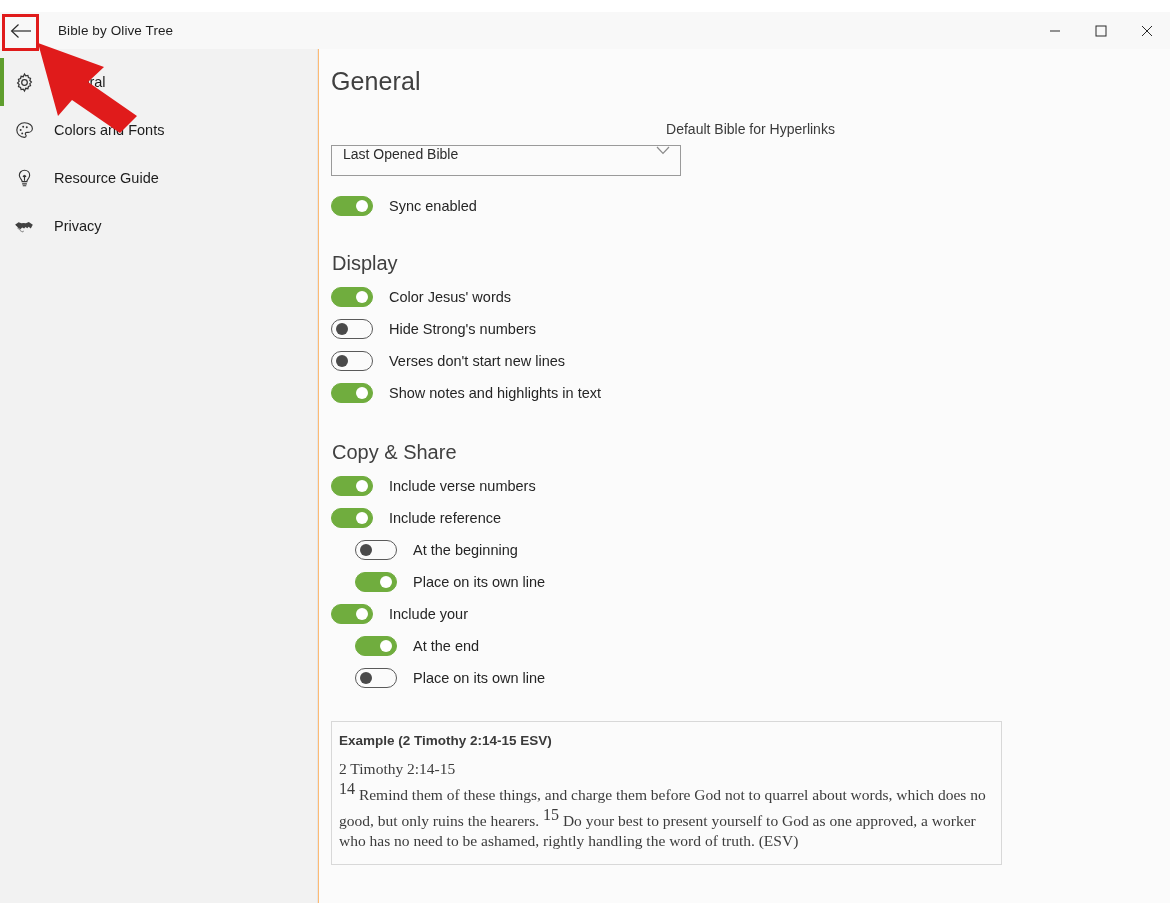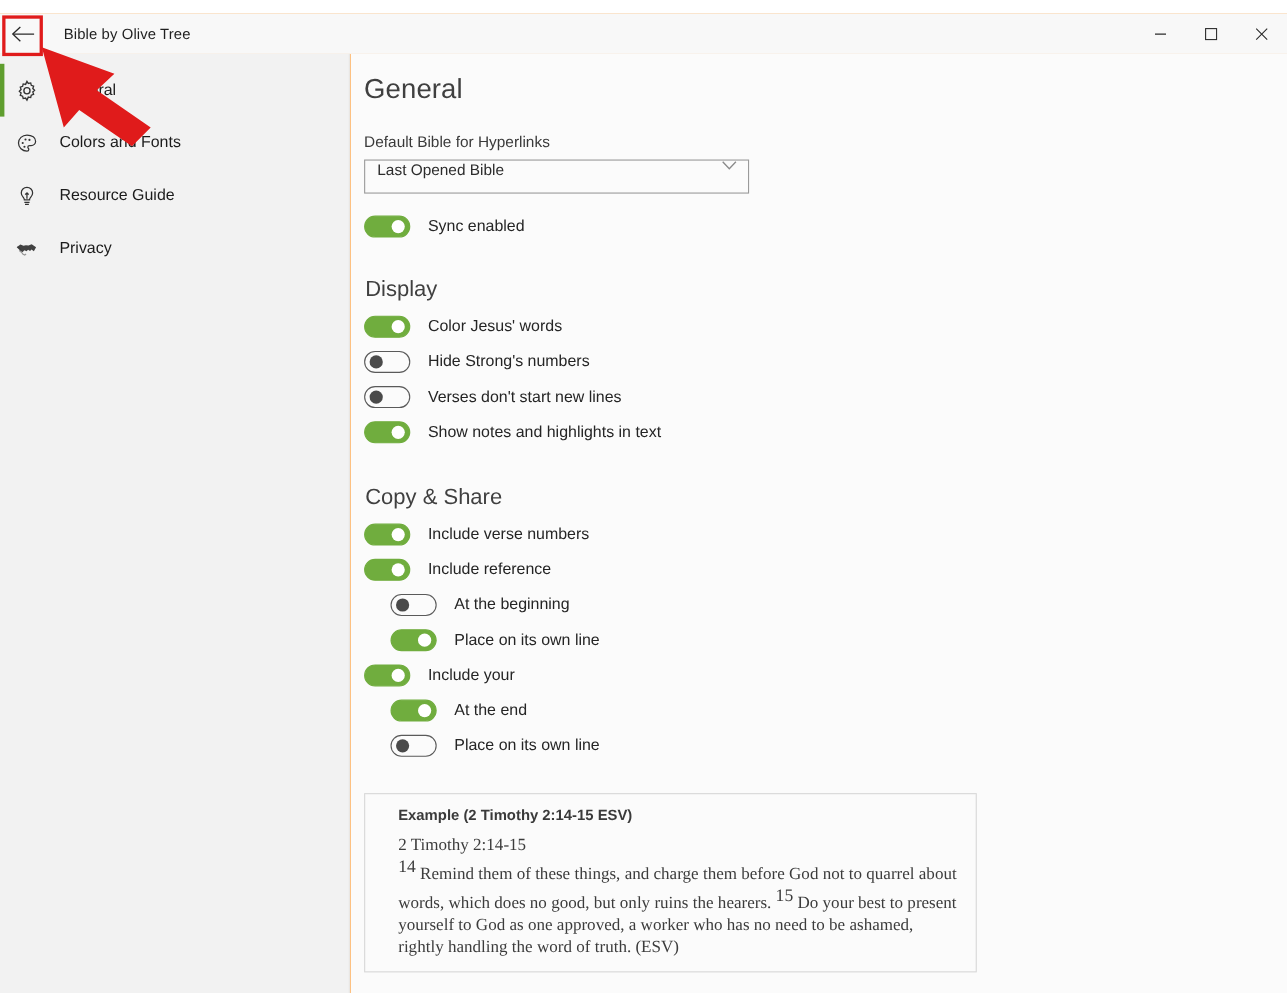--- a/index.html
+++ b/index.html
@@ -93,20 +93,21 @@
     font-size: 25px;
     font-weight: 400;
     color: #404040;
     margin: 8px 0 0 0;
     letter-spacing: .1px;
   }
   .field-label {
     font-size: 14px;
     color: #3a3a3a;
     margin-top: 25px;
+    text-align: center;
   }
   .combo {
     margin-top: 8px;
     width: 350px; height: 31px;
     border: 1px solid #9a9a9a;
     background: #fbfbfb;
     display: flex; 
     padding: 0 10px 0 11px;
     position: relative;
   }
@@ -161,24 +162,24 @@
   .tog-label {
     margin-left: 16px;
     font-size: 14.5px;
     color: #252525;
     white-space: nowrap;
   }
 
   
   .example-box {
     margin-top: 27px;
-    width: 557px;
+    width: 671px;
     border: 1px solid #d8d8d8;
     background: #fbfbfb;
-    padding: 11px 14px 13px 30px;
+    padding: 11px 14px 13px 7px;
   }
   .example-head {
     font-size: 13.5px;
     font-weight: bold;
     color: #3a3a3a;
     margin-bottom: 11px;
   }
   .example-body {
     font-family: "Liberation Serif", serif;
     font-size: 15.5px;

